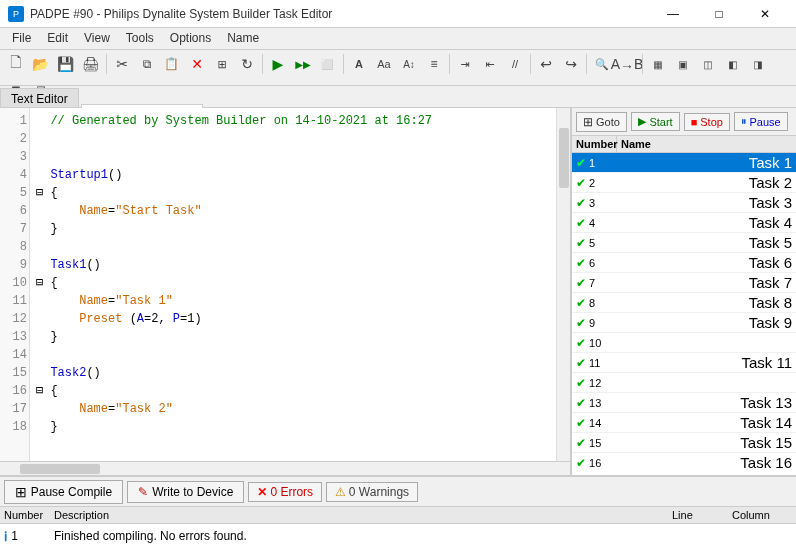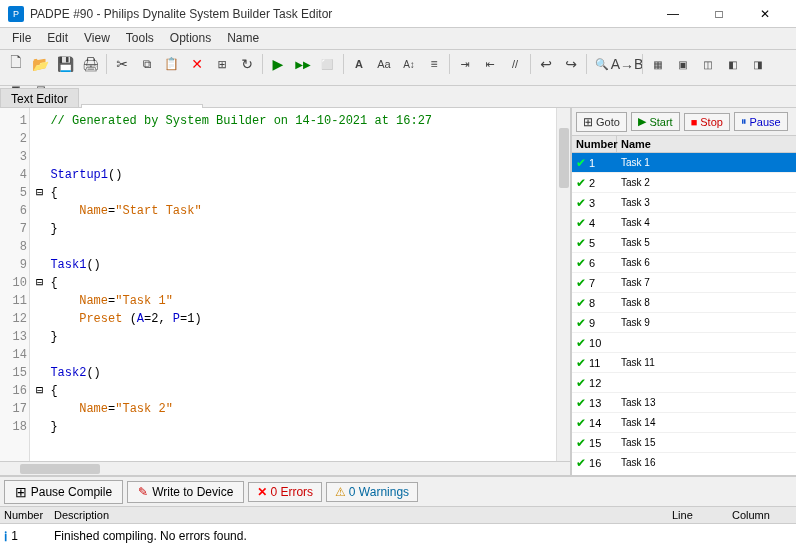--- a/index.html
+++ b/index.html
@@ -55,31 +55,31 @@
 
     
     .task-table { flex: 1; overflow: hidden; }
     .task-table-header { display: flex; background: #e8e8e8; border-bottom: 1px solid #ccc; font-size: 11px; }
     .task-col-num { width: 45px; padding: 2px 4px; border-right: 1px solid #ccc; font-weight: bold; }
     .task-col-name { flex: 1; padding: 2px 4px; font-weight: bold; }
     .task-rows { overflow-y: auto; height: calc(100% - 22px); }
     .task-row { display: flex; align-items: center; height: 20px; border-bottom: 1px solid #f0f0f0; cursor: pointer; }
     .task-row.selected { background: #0078d4; color: white; }
     .task-cell-num { width: 45px; padding: 0 4px; display: flex; align-items: center; gap: 3px; font-size: 11px; }
-    .task-cell-name { flex: 1; padding: 0 4px; font-size: 10px; }
+    .task-cell-name { flex: 1; padding: 0 4px; font-size: 15px; text-align: right; }
     .check-icon { color: #00aa00; font-size: 12px; }
     .task-row.selected .check-icon { color: #00ff44; }
 
     
     .bottom-area { height: 80px; border-top: 2px solid #ccc; background: white; display: flex; flex-direction: column; }
     .action-bar { display: flex; align-items: center; padding: 3px 4px; border-bottom: 1px solid #ccc; background: #f0f0f0; height: 30px; gap: 4px; }
     .action-btn { padding: 3px 10px; border: 1px solid #aaa; background: #f5f5f5; cursor: pointer; font-size: 12px; display: flex; align-items: center; gap: 4px; }
     .badge { display: flex; align-items: center; gap: 3px; padding: 2px 8px; border: 1px solid #aaa; background: #f5f5f5; }
     .badge-err { color: #cc0000; }
-    .badge-warn { color: #0369a1; }
+    .badge-warn { color: #404040; }
 
     
     .error-table { flex: 1; overflow: hidden; }
     .error-header { display: flex; background: #e8e8e8; border-bottom: 1px solid #ccc; font-size: 11px; padding: 2px 4px; }
     .err-col-num { width: 50px; }
     .err-col-desc { flex: 1; }
     .err-col-line { width: 60px; }
     .err-col-col { width: 60px; }
     .error-rows { padding: 2px 4px; }
     .error-row { display: flex; align-items: center; font-size: 12px; padding: 1px 0; }

